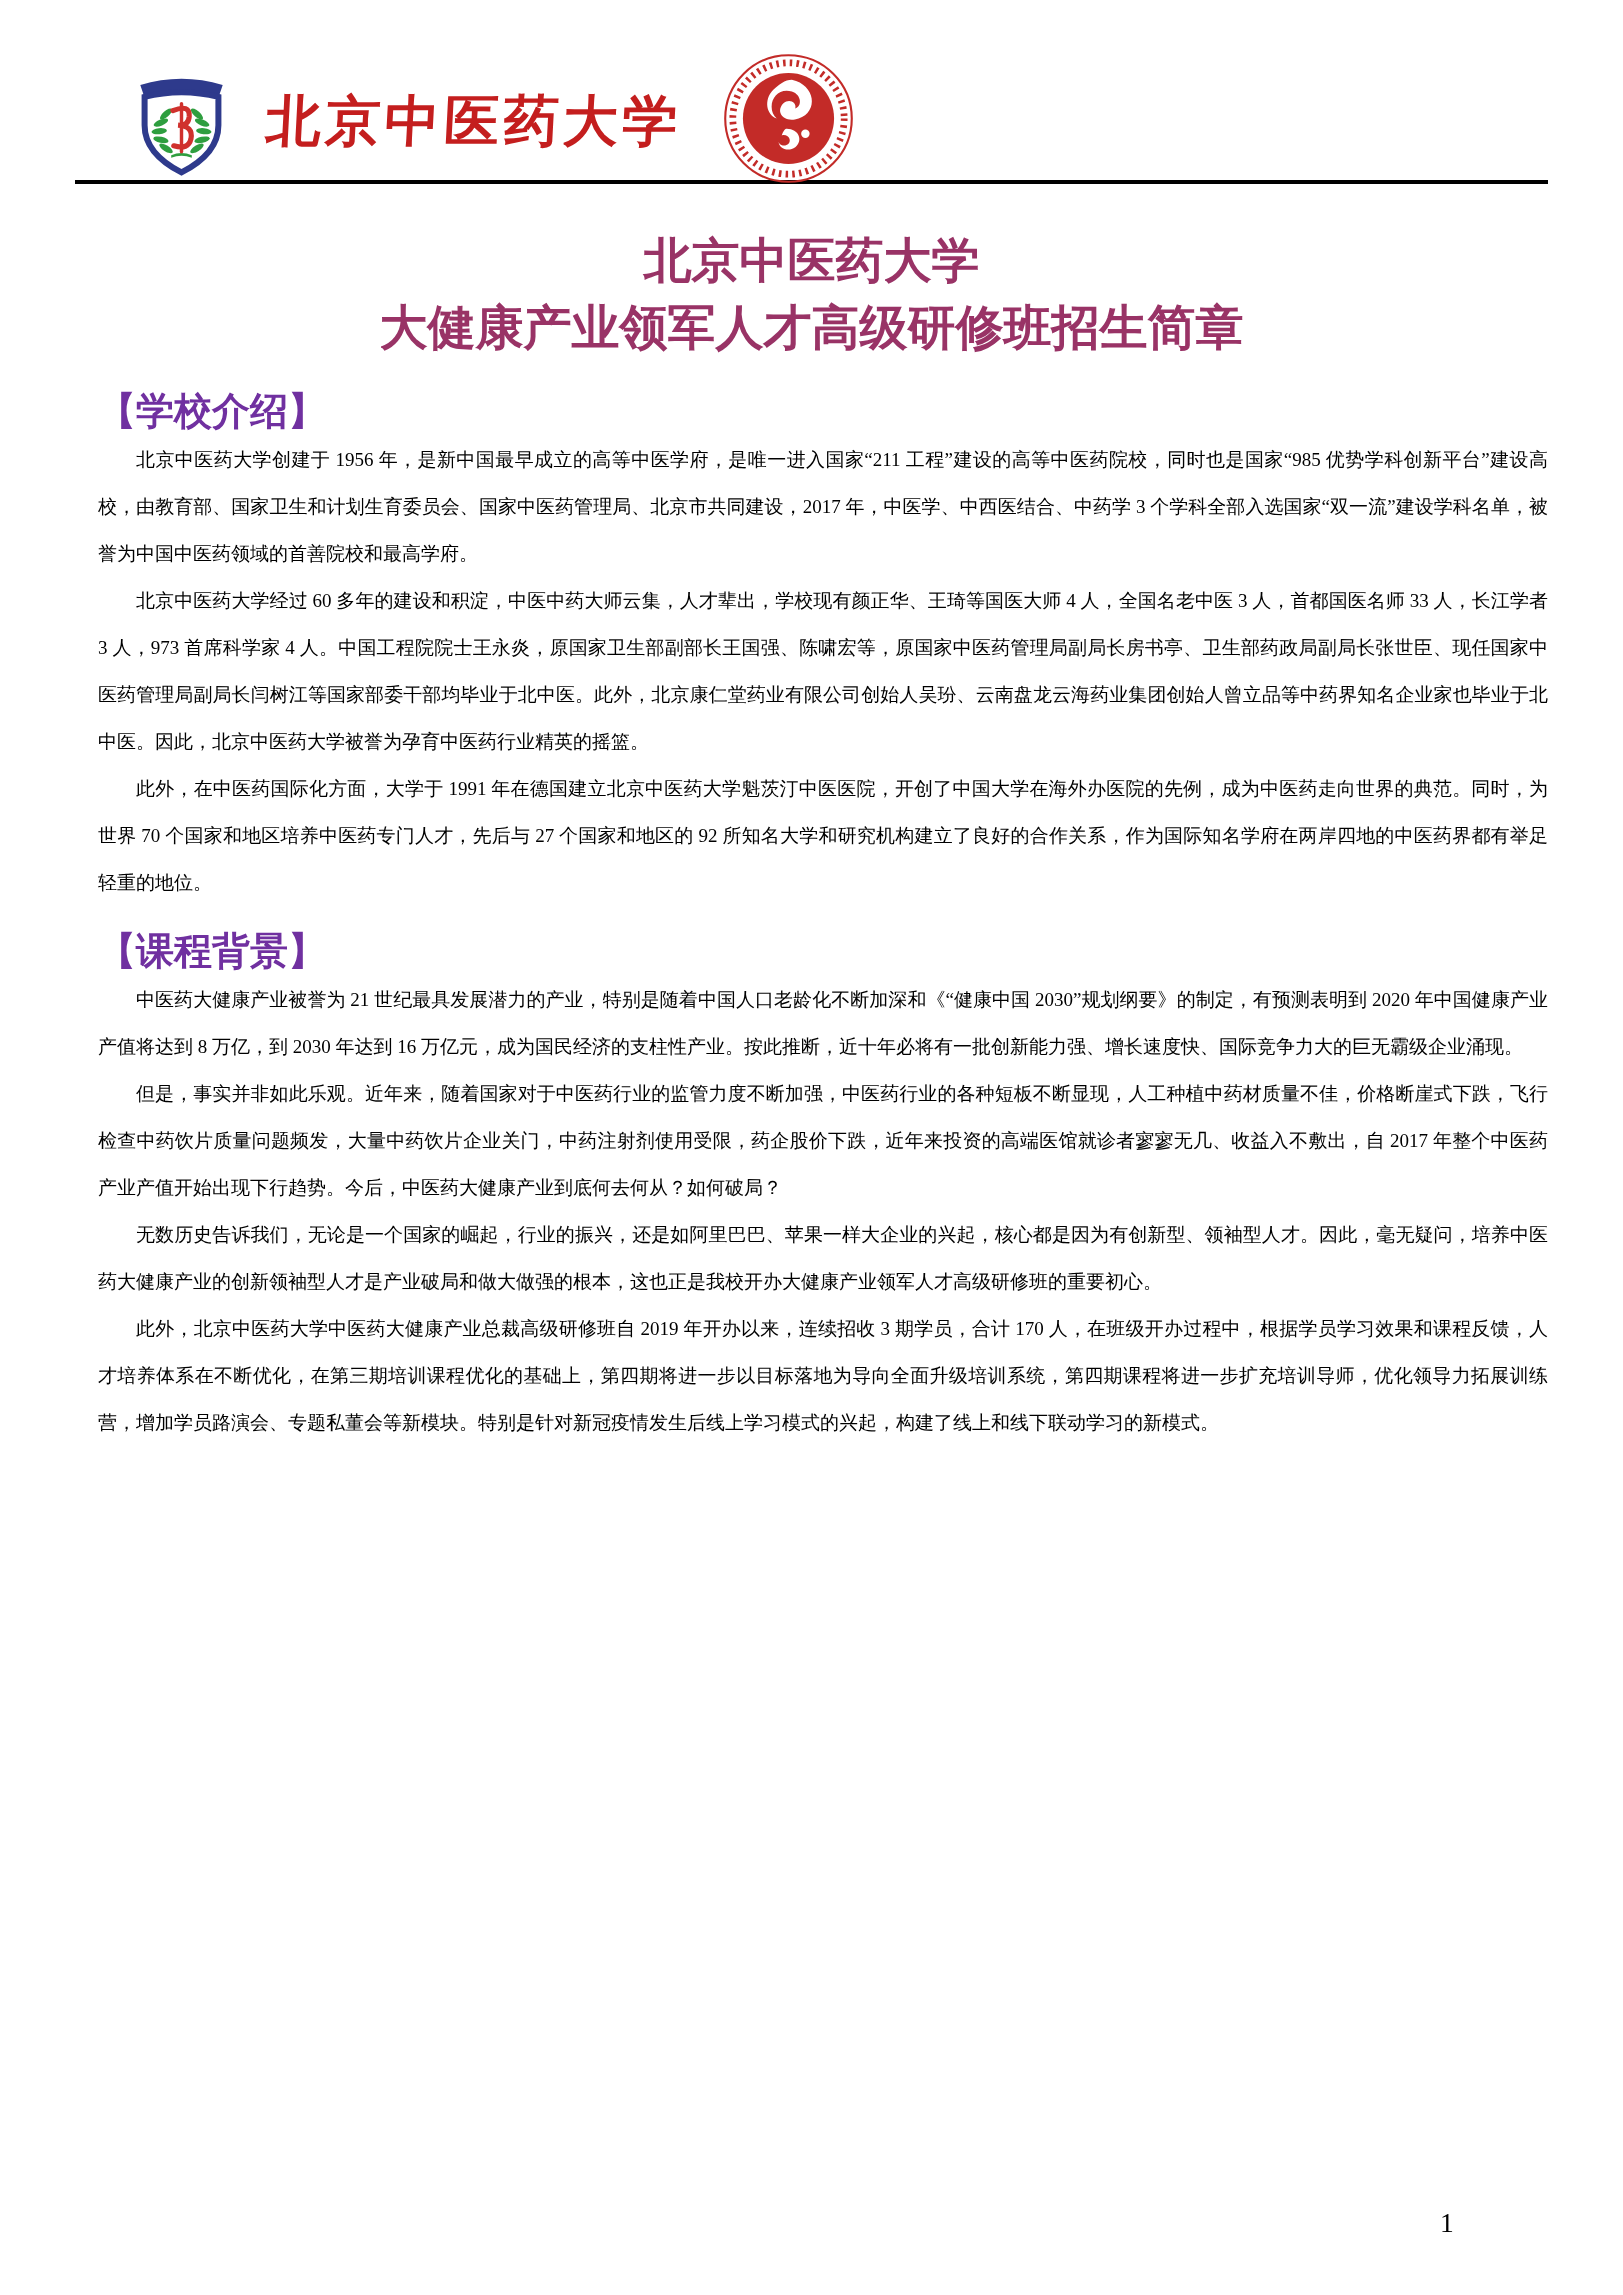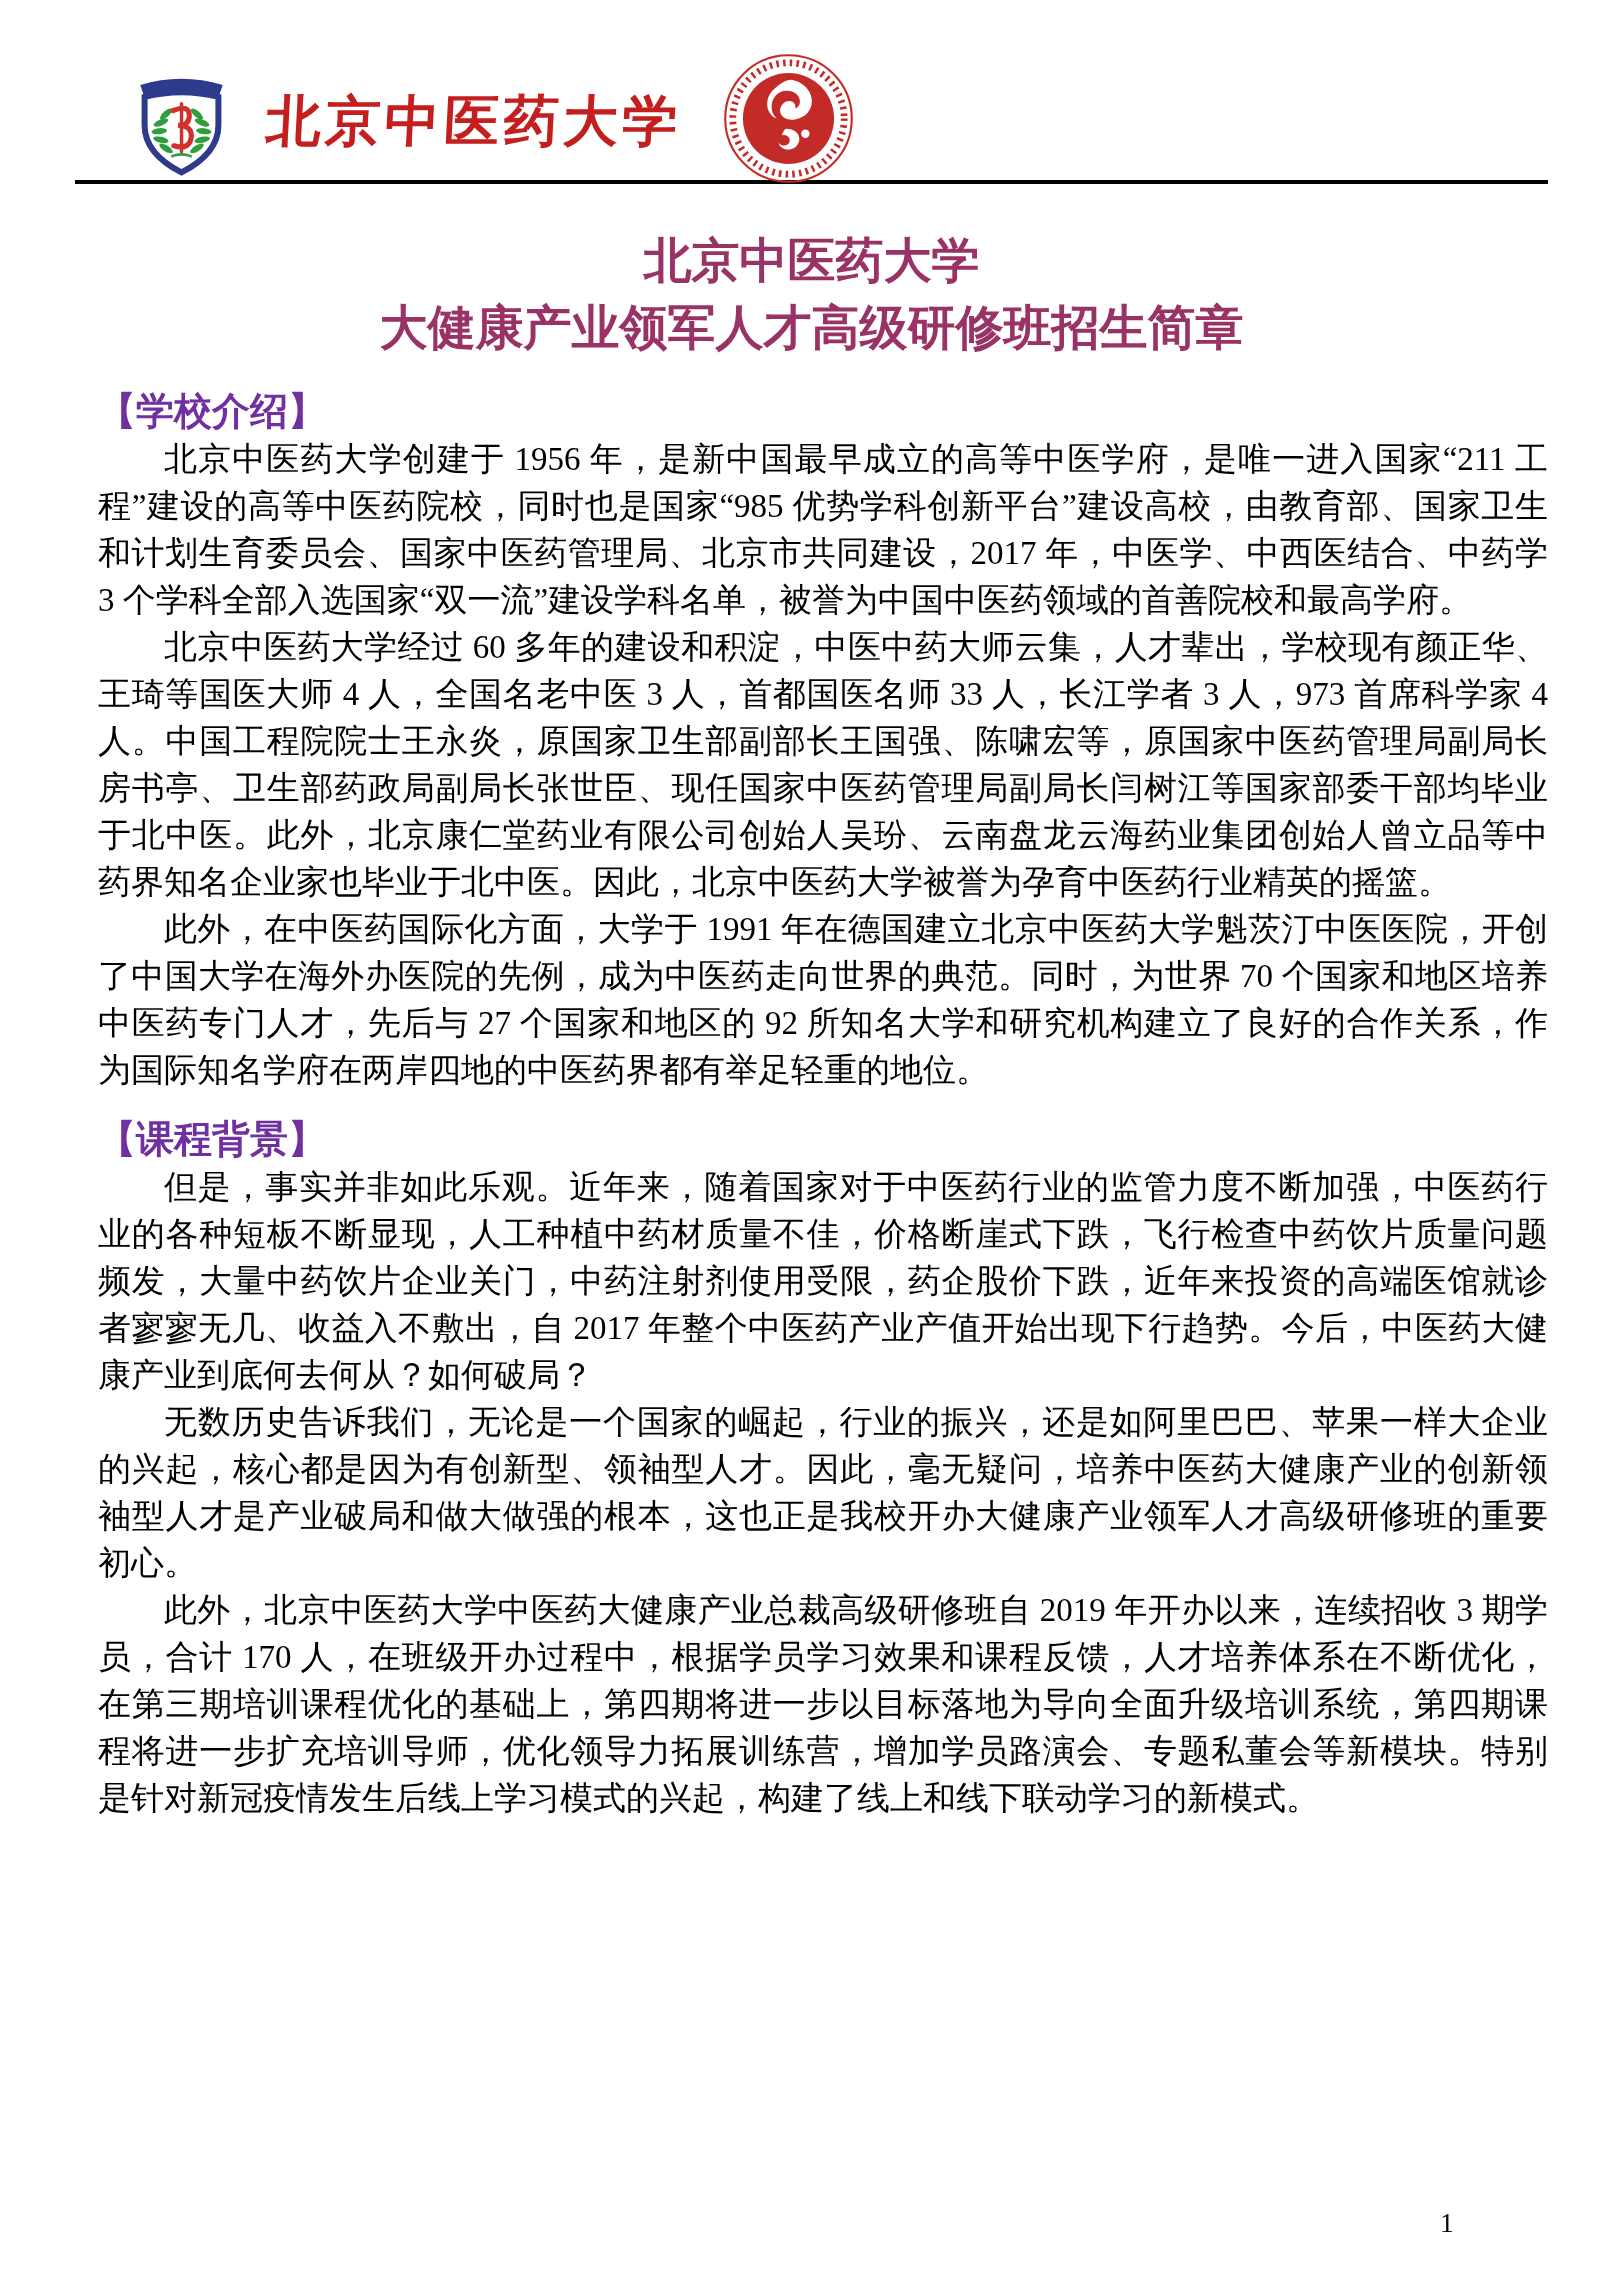--- a/index.html
+++ b/index.html
@@ -29,21 +29,21 @@
   .title-line{font-size:48px;line-height:67px;}
   .title-line3{margin-top:27px;}
   
   .section-heading{
     margin:25px 75px 0 98px;
     font-size:38px;line-height:50px;font-weight:bold;color:#7030A0;
   }
   .section-heading.second{margin-top:20px;}
   .body-para{
     margin:0 75px 0 98px;
-    font-size:33px;line-height:47px;
+    font-size:19px;line-height:47px;
     text-align:justify;text-justify:inter-ideograph;
     text-indent:2em;
   }
   
   .page-number{
     position:absolute;left:1440px;top:2208px;
     font-size:27.5px;line-height:30px;color:#000;
   }
 </style>
 </head>
@@ -106,20 +106,21 @@
   </div>
 
   <h2 class="section-heading">【学校介绍】</h2>
 
   <p class="body-para">北京中医药大学创建于 1956 年，是新中国最早成立的高等中医学府，是唯一进入国家“211 工程”建设的高等中医药院校，同时也是国家“985 优势学科创新平台”建设高校，由教育部、国家卫生和计划生育委员会、国家中医药管理局、北京市共同建设，2017 年，中医学、中西医结合、中药学 3 个学科全部入选国家“双一流”建设学科名单，被誉为中国中医药领域的首善院校和最高学府。</p>
   <p class="body-para">北京中医药大学经过 60 多年的建设和积淀，中医中药大师云集，人才辈出，学校现有颜正华、王琦等国医大师 4 人，全国名老中医 3 人，首都国医名师 33 人，长江学者 3 人，973 首席科学家 4 人。中国工程院院士王永炎，原国家卫生部副部长王国强、陈啸宏等，原国家中医药管理局副局长房书亭、卫生部药政局副局长张世臣、现任国家中医药管理局副局长闫树江等国家部委干部均毕业于北中医。此外，北京康仁堂药业有限公司创始人吴玢、云南盘龙云海药业集团创始人曾立品等中药界知名企业家也毕业于北中医。因此，北京中医药大学被誉为孕育中医药行业精英的摇篮。</p>
   <p class="body-para">此外，在中医药国际化方面，大学于 1991 年在德国建立北京中医药大学魁茨汀中医医院，开创了中国大学在海外办医院的先例，成为中医药走向世界的典范。同时，为世界 70 个国家和地区培养中医药专门人才，先后与 27 个国家和地区的 92 所知名大学和研究机构建立了良好的合作关系，作为国际知名学府在两岸四地的中医药界都有举足轻重的地位。</p>
 
   <h2 class="section-heading second">【课程背景】</h2>
 
+  <p class="body-para">中医药大健康产业被誉为 21 世纪最具发展潜力的产业，特别是随着中国人口老龄化不断加深和《“健康中国 2030”规划纲要》的制定，有预测表明到 2020 年中国健康产业产值将达到 8 万亿，到 2030 年达到 16 万亿元，成为国民经济的支柱性产业。按此推断，近十年必将有一批创新能力强、增长速度快、国际竞争力大的巨无霸级企业涌现。</p>
   <p class="body-para">但是，事实并非如此乐观。近年来，随着国家对于中医药行业的监管力度不断加强，中医药行业的各种短板不断显现，人工种植中药材质量不佳，价格断崖式下跌，飞行检查中药饮片质量问题频发，大量中药饮片企业关门，中药注射剂使用受限，药企股价下跌，近年来投资的高端医馆就诊者寥寥无几、收益入不敷出，自 2017 年整个中医药产业产值开始出现下行趋势。今后，中医药大健康产业到底何去何从？如何破局？</p>
   <p class="body-para">无数历史告诉我们，无论是一个国家的崛起，行业的振兴，还是如阿里巴巴、苹果一样大企业的兴起，核心都是因为有创新型、领袖型人才。因此，毫无疑问，培养中医药大健康产业的创新领袖型人才是产业破局和做大做强的根本，这也正是我校开办大健康产业领军人才高级研修班的重要初心。</p>
   <p class="body-para">此外，北京中医药大学中医药大健康产业总裁高级研修班自 2019 年开办以来，连续招收 3 期学员，合计 170 人，在班级开办过程中，根据学员学习效果和课程反馈，人才培养体系在不断优化，在第三期培训课程优化的基础上，第四期将进一步以目标落地为导向全面升级培训系统，第四期课程将进一步扩充培训导师，优化领导力拓展训练营，增加学员路演会、专题私董会等新模块。特别是针对新冠疫情发生后线上学习模式的兴起，构建了线上和线下联动学习的新模式。</p>
 
   <div class="page-number">1</div>
 
 </div>
 
 
 </body></html>

